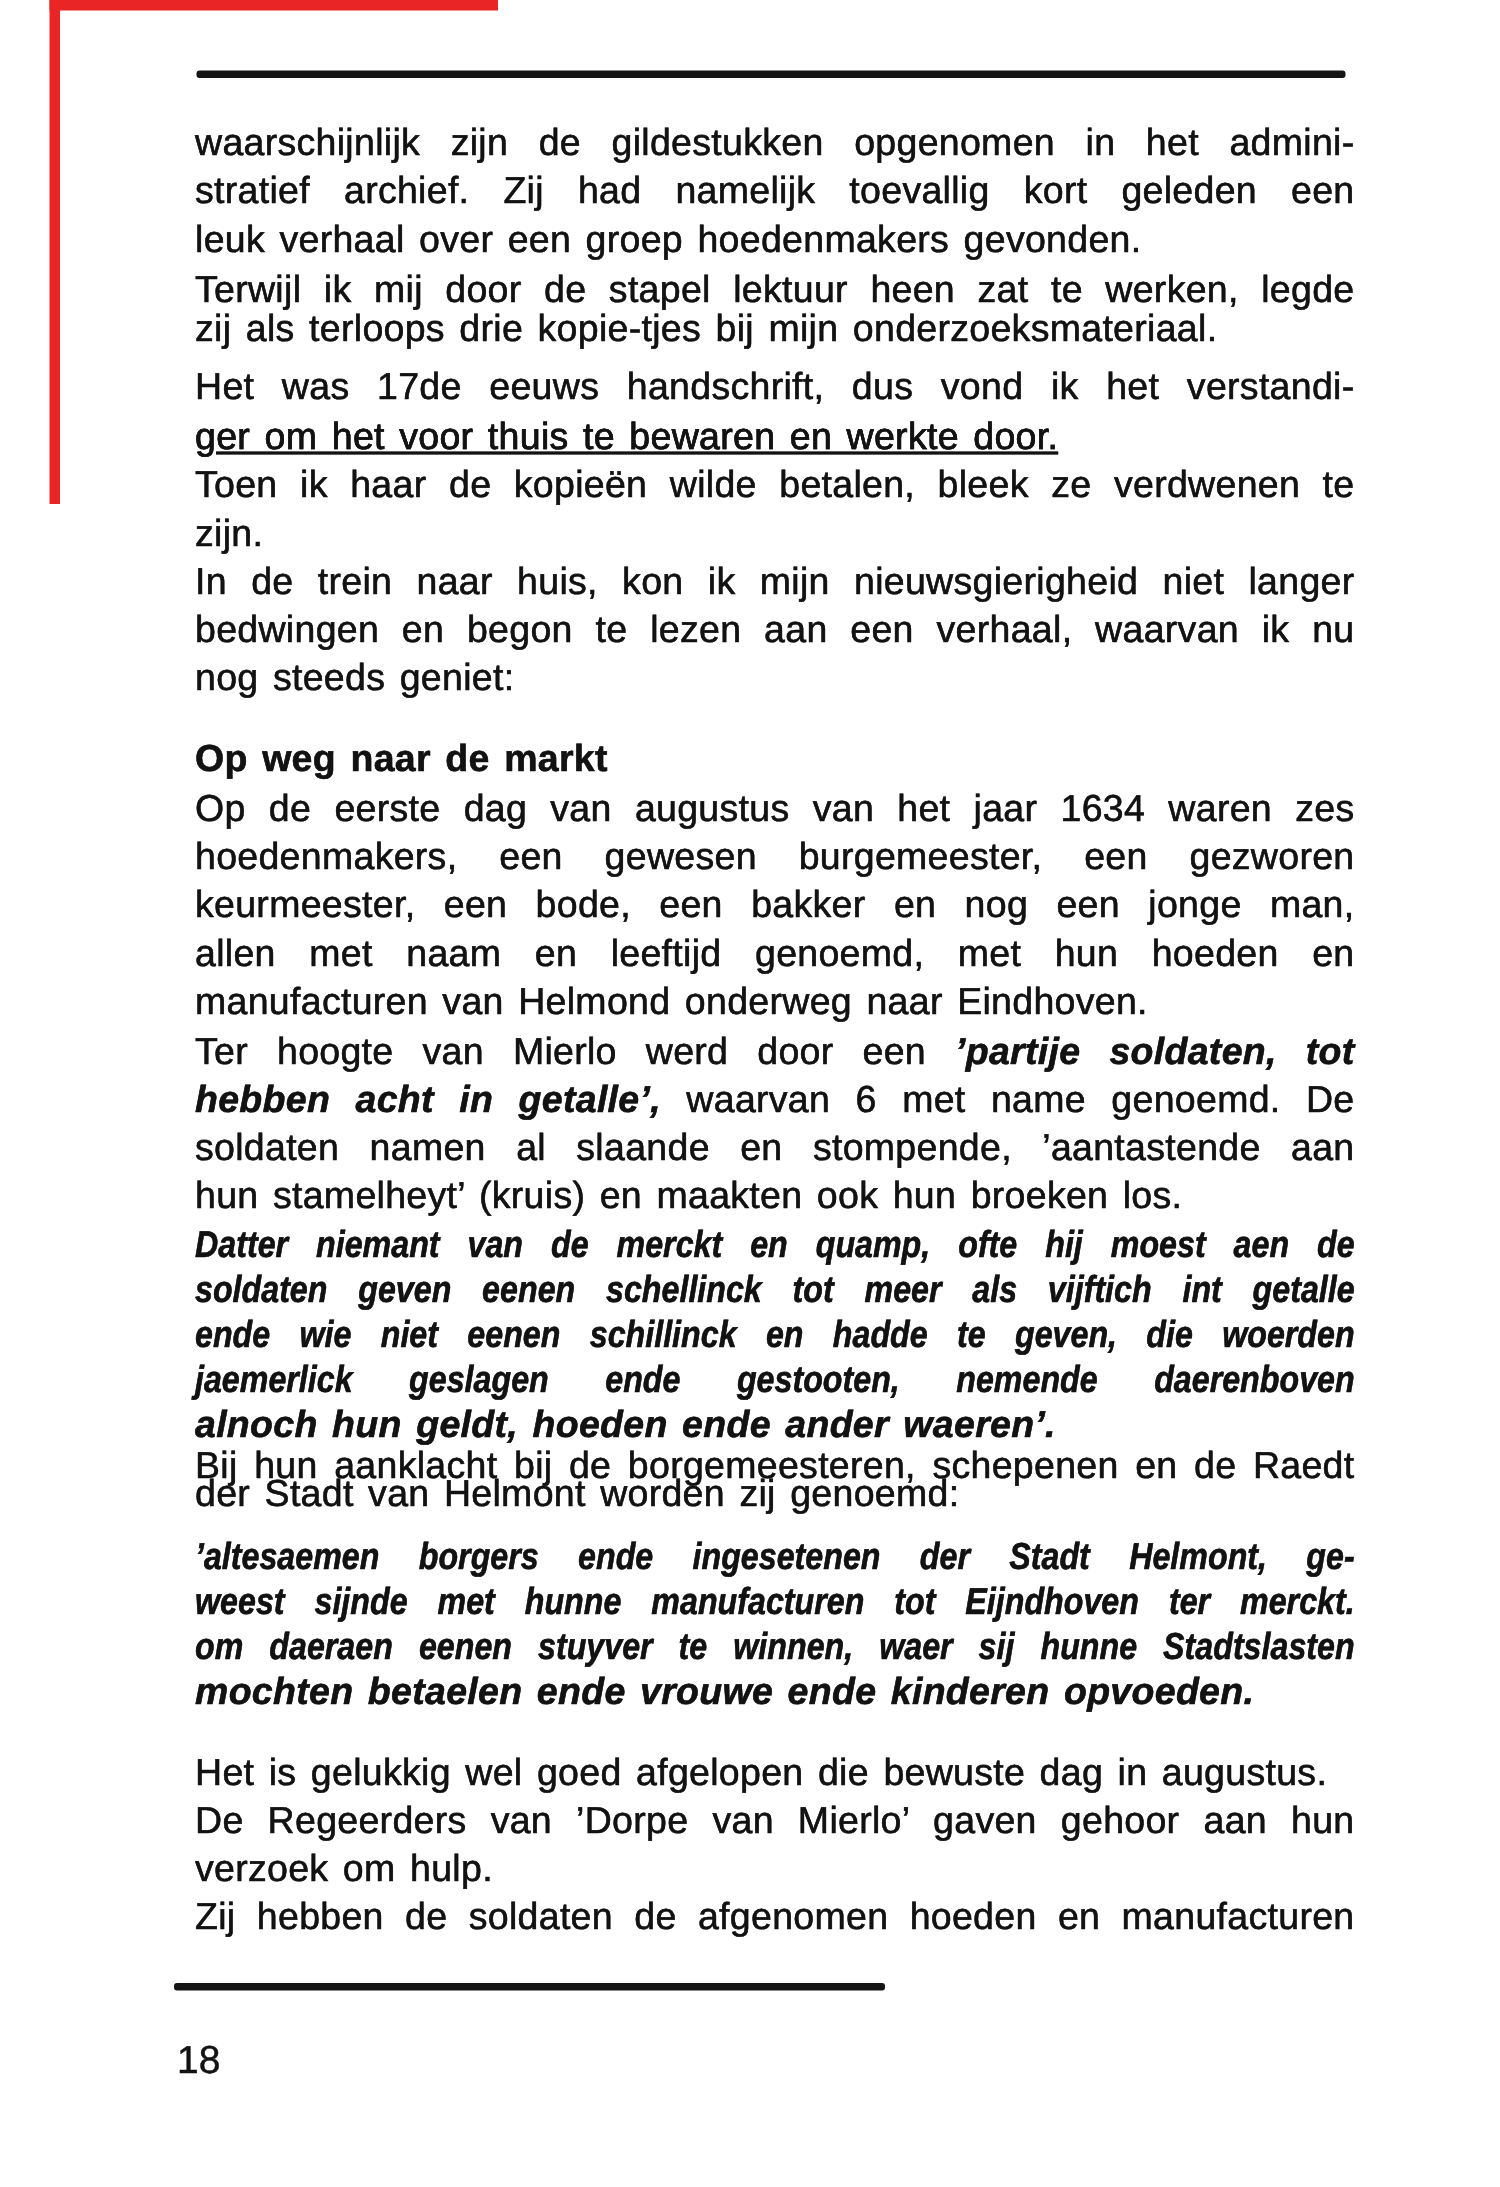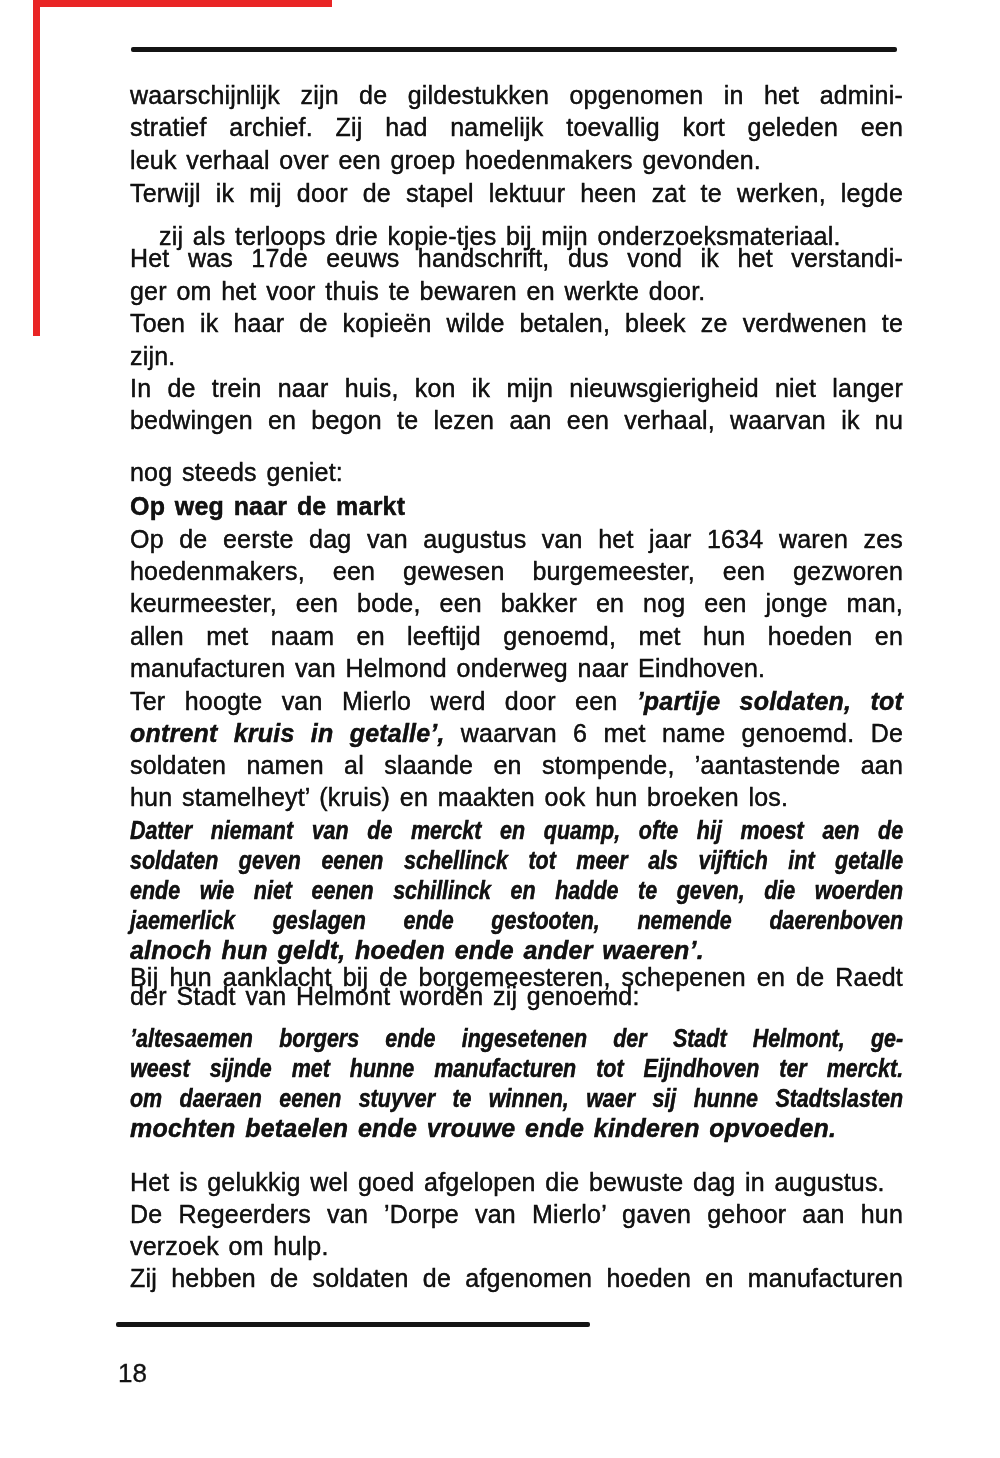--- a/index.html
+++ b/index.html
@@ -48,36 +48,36 @@
 
 <div class="page">
   <div class="mark mark-v" style="background: rgb(233, 37, 37);"></div>
   <div class="mark mark-h" style="background: rgb(233, 37, 37);"></div>
   <div class="rule rule-top" style="background: rgb(20, 20, 20);"></div>
   <div class="textlayer">
       <div class="line just" style="top: 79px;"><span>waarschijnlijk zijn de gildestukken opgenomen in het admini-</span></div>
       <div class="line just" style="top: 111px;"><span>stratief archief. Zij had namelijk toevallig kort geleden een</span></div>
       <div class="line" style="top: 144px;"><span>leuk verhaal over een groep hoedenmakers gevonden.</span></div>
       <div class="line just" style="top: 177px;"><span>Terwijl ik mij door de stapel lektuur heen zat te werken, legde</span></div>
-      <div class="line" style="top: 220px; margin-left: 29px;"><span>zij als terloops drie kopie-tjes bij mijn onderzoeksmateriaal.</span></div>
+      <div class="line" style="top: 203px;"><span>zij als terloops drie kopie-tjes bij mijn onderzoeksmateriaal.</span></div>
       <div class="line just" style="top: 242px;"><span>Het was 17de eeuws handschrift, dus vond ik het verstandi-</span></div>
-      <div class="line" style="top: 275px;"><span>ger om het voor thuis te bewaren en werkte door.</span></div>
+      <div class="line" style="top: 275px; text-decoration: underline;"><span>ger om het voor thuis te bewaren en werkte door.</span></div>
       <div class="line just" style="top: 307px;"><span>Toen ik haar de kopieën wilde betalen, bleek ze verdwenen te</span></div>
       <div class="line" style="top: 340px;"><span>zijn.</span></div>
       <div class="line just" style="top: 372px;"><span>In de trein naar huis, kon ik mijn nieuwsgierigheid niet langer</span></div>
       <div class="line just" style="top: 404px;"><span>bedwingen en begon te lezen aan een verhaal, waarvan ik nu</span></div>
-      <div class="line" style="top: 436px; margin-top: 20px;"><span>nog steeds geniet:</span></div>
+      <div class="line" style="top: 436px;"><span>nog steeds geniet:</span></div>
       <div class="line heading" style="top: 490px;"><span>Op weg naar de markt</span></div>
       <div class="line just" style="top: 523px;"><span>Op de eerste dag van augustus van het jaar 1634 waren zes</span></div>
       <div class="line just" style="top: 555px;"><span>hoedenmakers, een gewesen burgemeester, een gezworen</span></div>
       <div class="line just" style="top: 587px;"><span>keurmeester, een bode, een bakker en nog een jonge man,</span></div>
       <div class="line just" style="top: 620px;"><span>allen met naam en leeftijd genoemd, met hun hoeden en</span></div>
       <div class="line" style="top: 652px;"><span>manufacturen van Helmond onderweg naar Eindhoven.</span></div>
       <div class="line just" style="top: 685px;"><span>Ter hoogte van Mierlo werd door een </span><span class="bi">’partije soldaten, tot</span></div>
-      <div class="line just" style="top: 717px;"><span class="bi">ontrent kruis in getalle’,</span><span> waarvan 6 met name genoemd. De</span></div>
+      <div class="line just" style="top: 717px;"><span class="bi">hebben acht in getalle’,</span><span> waarvan 6 met name genoemd. De</span></div>
       <div class="line just" style="top: 749px;"><span>soldaten namen al slaande en stompende, ’aantastende aan</span></div>
       <div class="line" style="top: 781px;"><span>hun stamelheyt’ (kruis) en maakten ook hun broeken los.</span></div>
       <div class="line just bi-line" style="top: 814px;"><span class="bi">Datter niemant van de merckt en quamp, ofte hij moest aen de</span></div>
       <div class="line just bi-line" style="top: 844px;"><span class="bi">soldaten geven eenen schellinck tot meer als vijftich int getalle</span></div>
       <div class="line just bi-line" style="top: 874px;"><span class="bi">ende wie niet eenen schillinck en hadde te geven, die woerden</span></div>
       <div class="line just bi-line" style="top: 904px;"><span class="bi">jaemerlick geslagen ende gestooten, nemende daerenboven</span></div>
       <div class="line" style="top: 934px;"><span class="bi">alnoch hun geldt, hoeden ende ander waeren’.</span></div>
       <div class="line just" style="top: 961px;"><span>Bij hun aanklacht bij de borgemeesteren, schepenen en de Raedt</span></div>
       <div class="line" style="top: 980px;"><span>der Stadt van Helmont worden zij genoemd:</span></div>
       <div class="line just bi-line" style="top: 1022px;"><span class="bi">’altesaemen borgers ende ingesetenen der Stadt Helmont, ge-</span></div>

